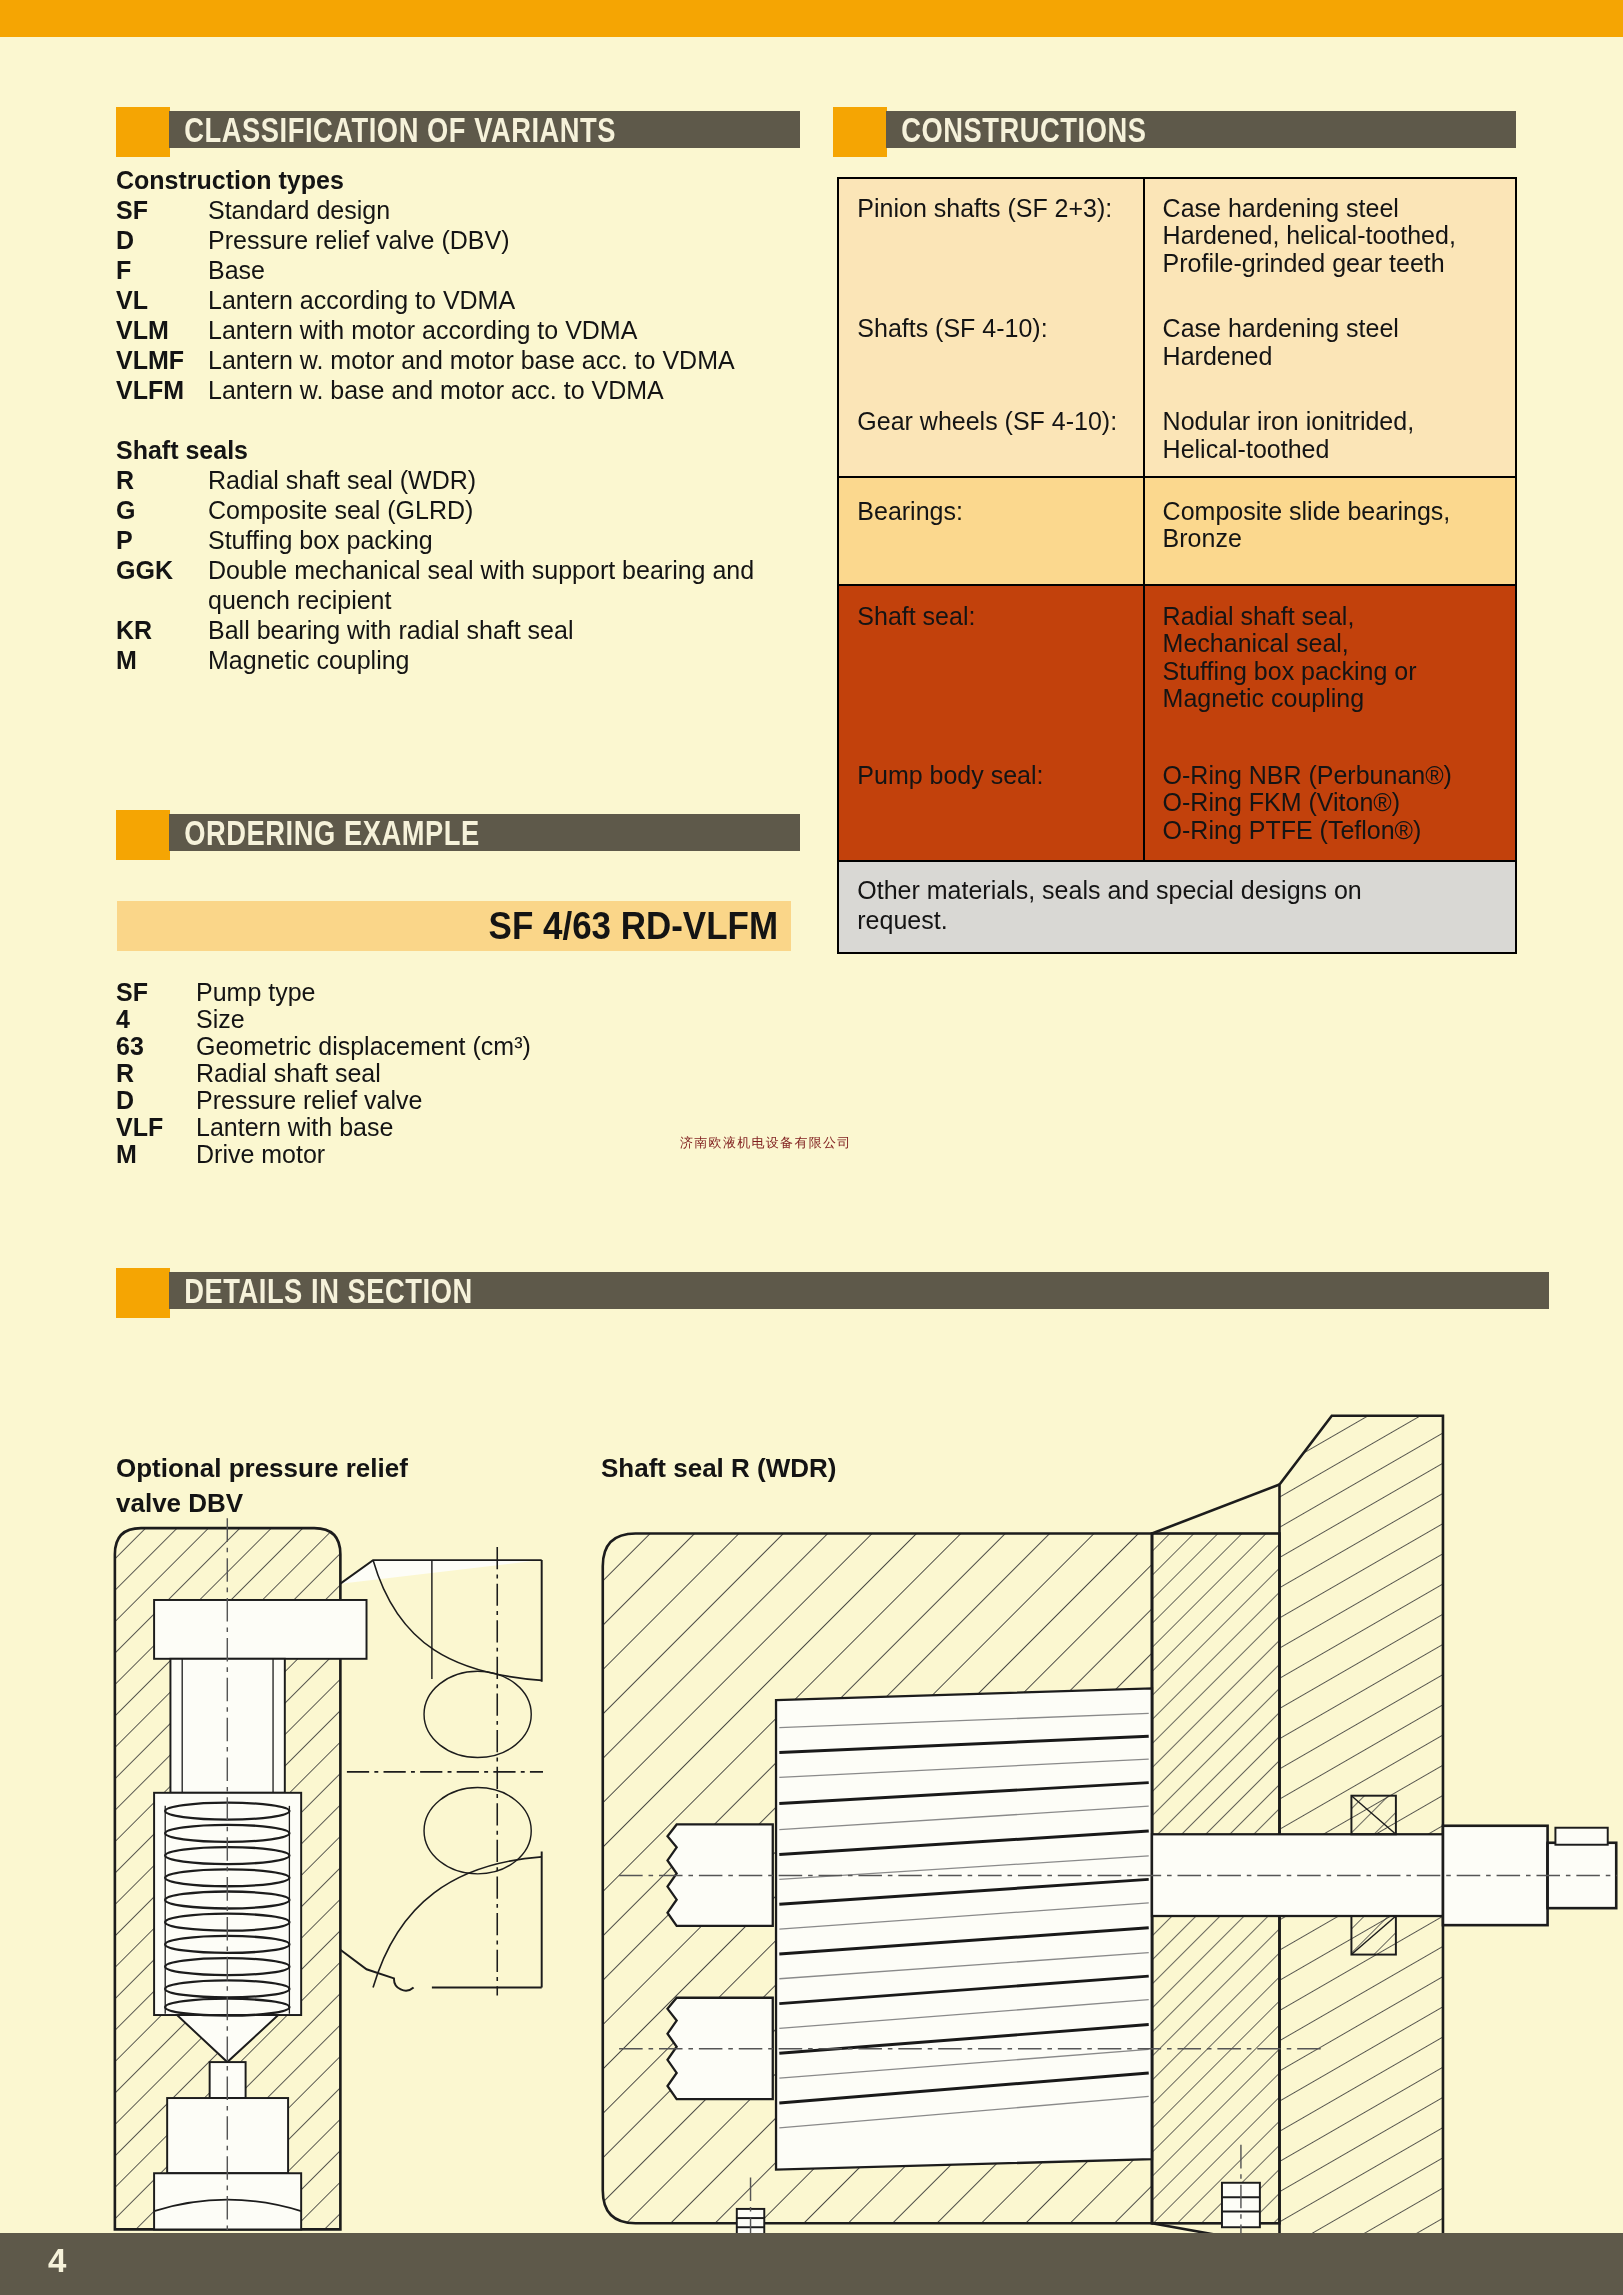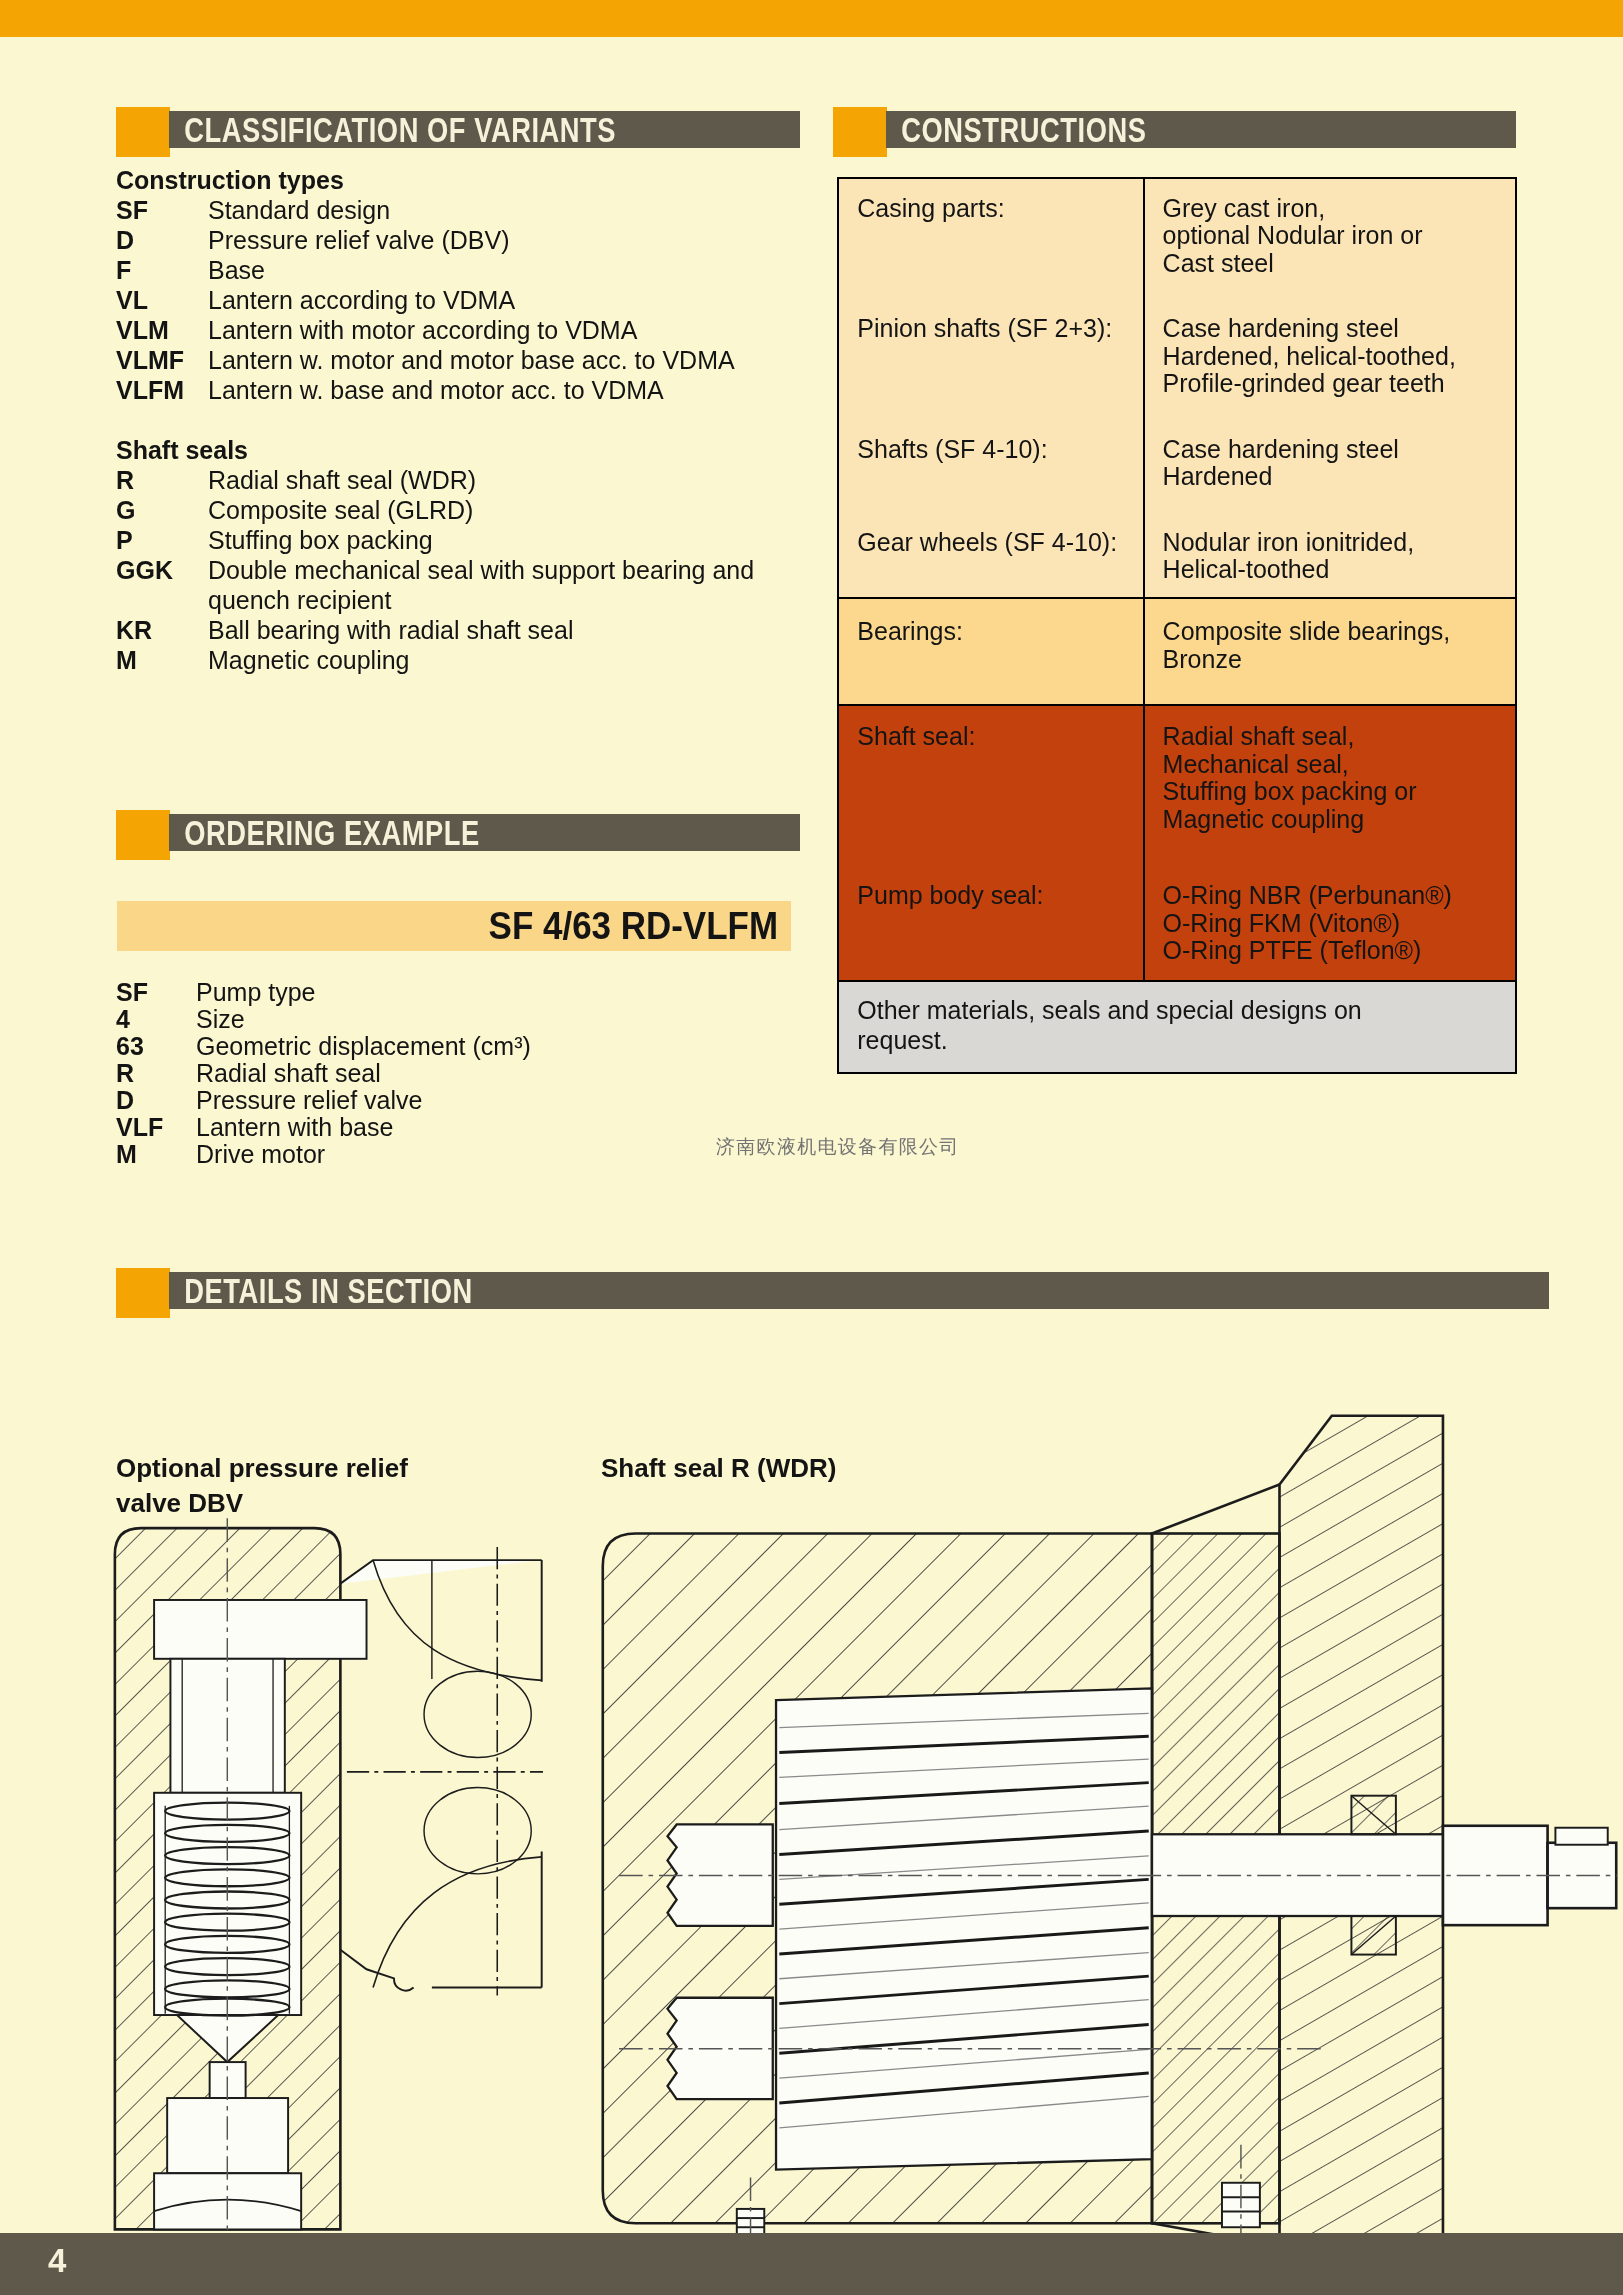--- a/index.html
+++ b/index.html
@@ -35,21 +35,21 @@
   .tg.g2{background:#FBD88E;padding:19.6px 0 31px 0;}
   .tg.g3{background:#c2410c;padding:17px 0 15.7px 0;}
   .pair{display:flex;}
   .pair.m58{margin-bottom:38px;}
   .pair.m75{margin-bottom:49px;}
   .tl{width:304px;padding-left:18.3px;box-sizing:border-box;flex:none;}
   .tv{flex:1;padding-left:19.6px;padding-right:6.5px;white-space:pre-line;}
   .tnote{background:#D9D8D4;padding:13px 79px 17px 18.3px;font-size:25px;line-height:30px;}
   
   .dlabel{font-size:26px;font-weight:bold;line-height:35px;white-space:pre-line;}
-  .cn{font-size:19px;color:#737373;letter-spacing:1.3px;margin-left:36px;}
+  .cn{font-size:13px;color:#7f1d1d;letter-spacing:1.3px;}
   
   .footer{left:0;top:2233px;width:1623px;height:62px;background:#5E594A;}
   .pageno{left:48px;top:2242px;font-size:33px;font-weight:bold;color:#F6F2DA;}
   svg{display:block;}
 </style>
 </head>
 <body>
 
 <div class="page">
 
@@ -160,26 +160,20 @@
     <div class="lrow">
         <span class="code">M</span>
         <span class="desc">Drive motor</span>
       </div>
   </div>
 
   <div class="abs cn" style="left:680px;top:1134px;">济南欧液机电设备有限公司</div>
 
   <div class="abs ctable" style="left:837px;top:177px;">
     <div class="tg g1">
-      <div class="pair m58">
-          <div class="tl">Casing parts:</div>
-          <div class="tv">Grey cast iron,
-optional Nodular iron or
-Cast steel</div>
-        </div>
       <div class="pair m58">
           <div class="tl">Pinion shafts (SF 2+3):</div>
           <div class="tv">Case hardening steel
 Hardened, helical-toothed,
 Profile-grinded gear teeth</div>
         </div>
       <div class="pair m58">
           <div class="tl">Shafts (SF 4-10):</div>
           <div class="tv">Case hardening steel
 Hardened</div>

